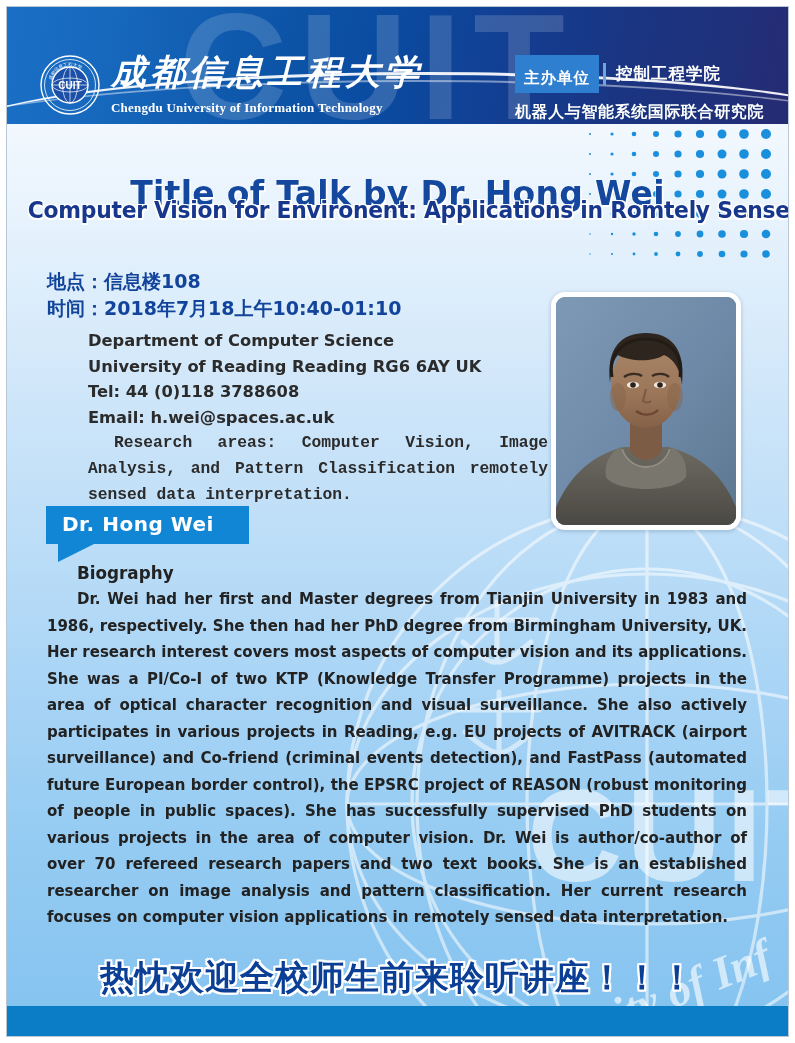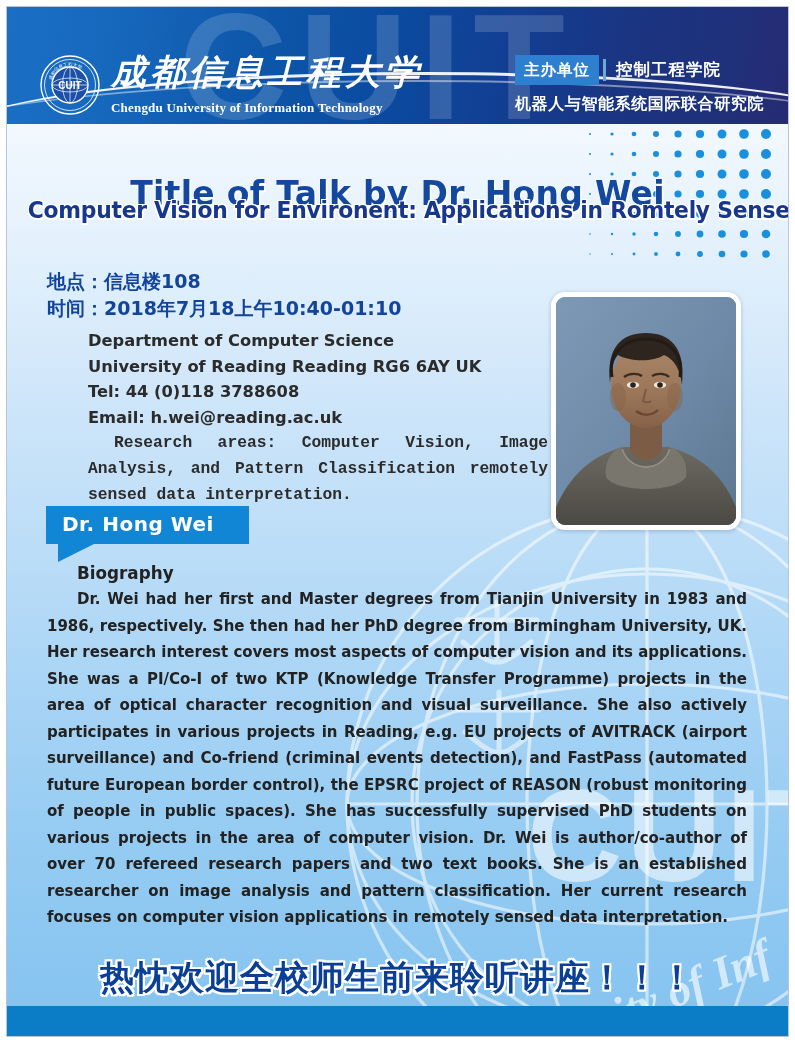--- a/index.html
+++ b/index.html
@@ -132,21 +132,21 @@
   .org-row1 {
     display: flex;
     align-items: center;
     white-space: nowrap;
   }
   .org-tag {
     background: #2f7fd0;
     color: #ffffff;
     font-size: 15.5px;
     font-weight: bold;
-    padding: 5px 9px 4px 9px;
+    padding: 13px 9px 4px 9px;
     letter-spacing: 1px;
     font-family: "DejaVu Sans", sans-serif;
   }
   .org-sep {
     width: 3px;
     height: 22px;
     background: #6fa7dd;
     margin: 0 10px 0 4px;
   }
   .org-dept {
@@ -563,21 +563,21 @@
 
   <div class="meta">
     <div class="meta-line">地点：信息楼108</div>
     <div class="meta-line">时间：2018年7月18上午10:40-01:10</div>
   </div>
 
   <div class="contact">
     <div class="contact-line">Department of Computer Science</div>
     <div class="contact-line">University of Reading Reading RG6 6AY UK</div>
     <div class="contact-line">Tel: 44 (0)118 3788608</div>
-    <div class="contact-line">Email: h.wei@reading.ac.uk</div>
+    <div class="contact-line">Email: h.wei@spaces.ac.uk</div>
     <div class="contact-para"><span class="indent"></span><span>Research areas: Computer Vision, Image Analysis, and Pattern Classification remotely sensed data interpretation.</span></div>
   </div>
 
   <div class="photo-wrap">
     <svg class="photo-svg" viewBox="0 0 180 228" preserveAspectRatio="xMidYMid slice">
       <defs>
         <linearGradient id="bgGrad" x1="0" y1="0" x2="1" y2="1">
           <stop offset="0%" stop-color="#7e99b5"></stop>
           <stop offset="55%" stop-color="#6e89a7"></stop>
           <stop offset="100%" stop-color="#5c778f"></stop>

